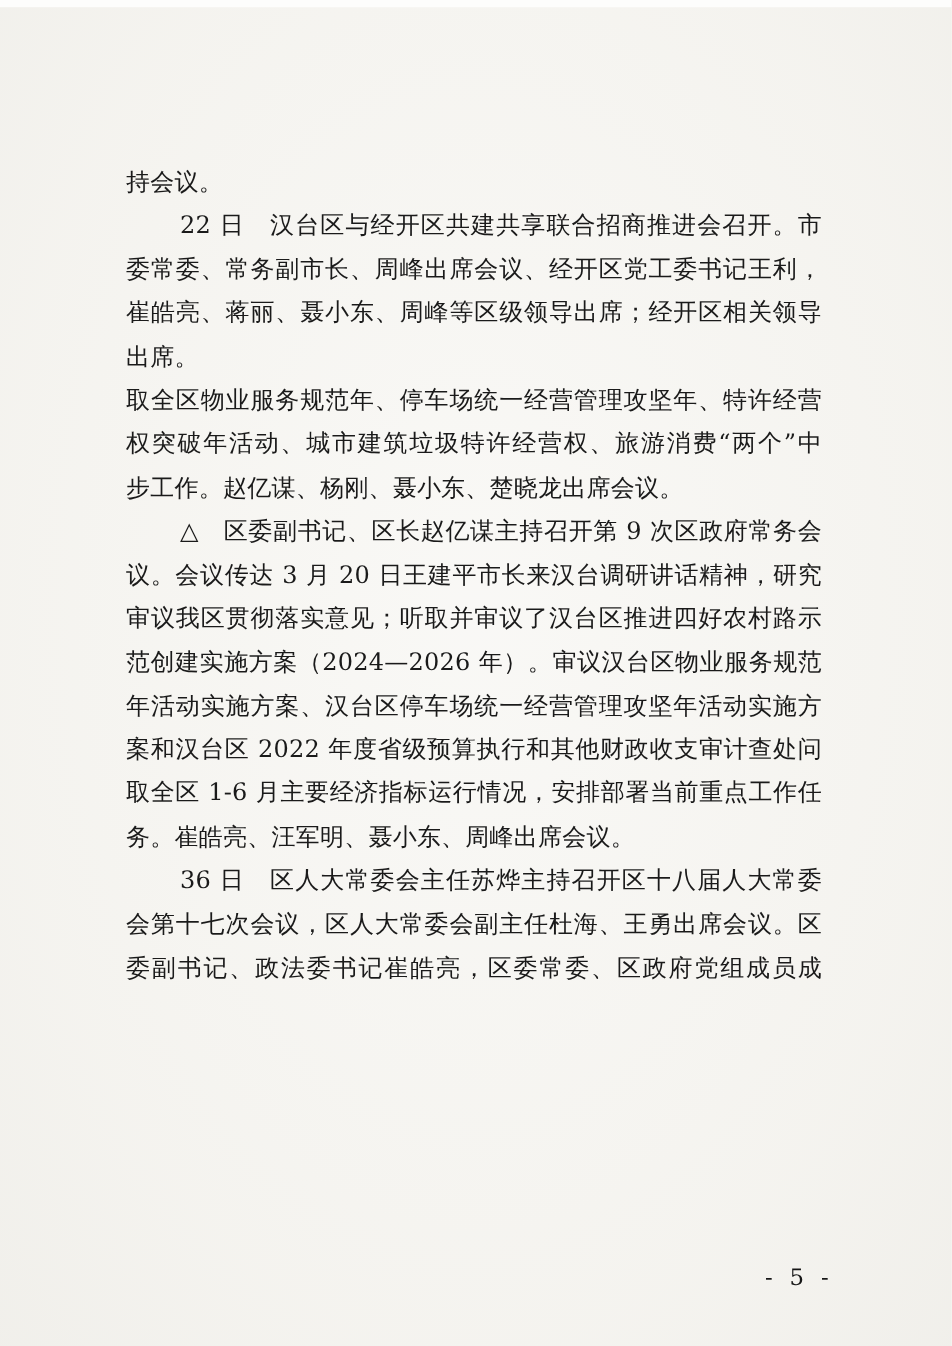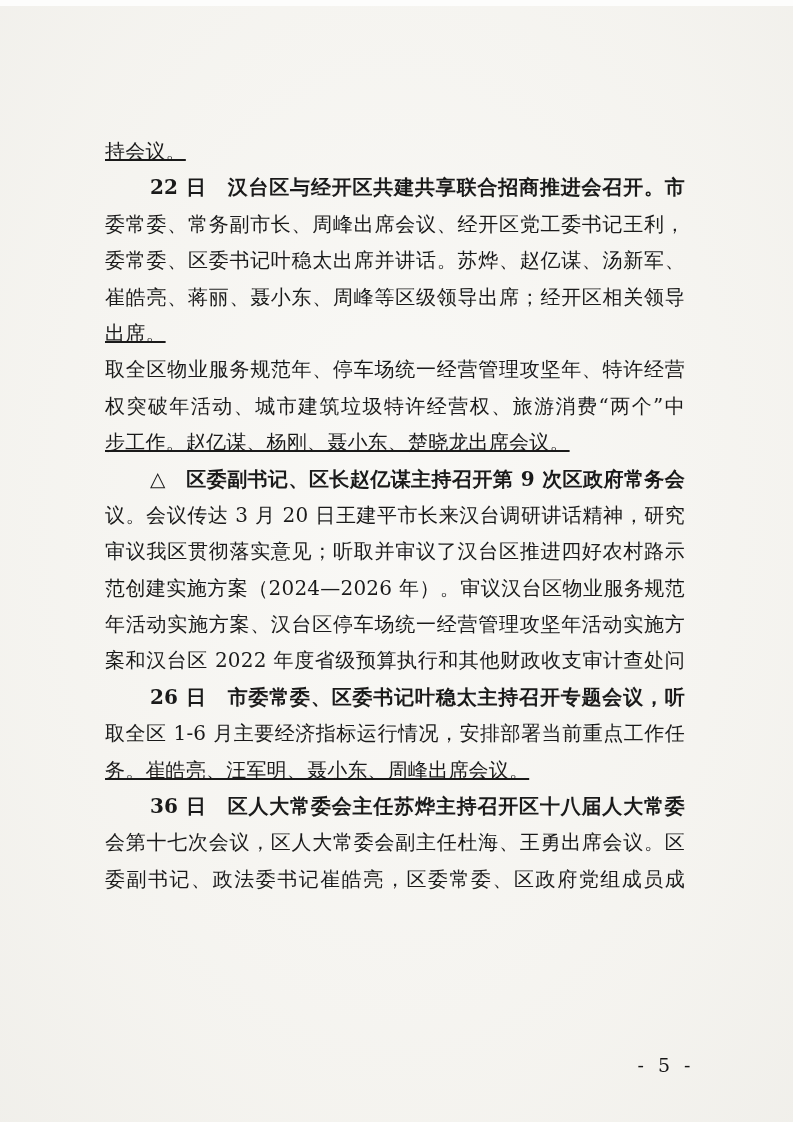--- a/index.html
+++ b/index.html
@@ -42,26 +42,24 @@
     line-height: 36.4px;
     font-size: 20px;
     letter-spacing: 0.2px;
     white-space: normal;
     text-align: justify;
     text-align-last: justify;
     overflow: hidden;
   }
   .line.indent {
     padding-left: 45px;
-    font-weight: bold;
   }
   .line.end {
     text-align: left;
     text-align-last: left;
-    text-decoration: underline;
   }
   .page-number {
     position: absolute;
     top: 1051px;
     left: 628px;
     width: 76px;
     height: 28px;
     line-height: 28px;
     font-size: 19px;
     letter-spacing: 4px;
@@ -72,33 +70,31 @@
 </head>
 <body>
 
 <div class="paper"></div>
 <div class="scan-edge-top"></div>
 
 <div class="text-block">
     <div class="line end">持会议。</div>
     <div class="line indent">22 日　汉台区与经开区共建共享联合招商推进会召开。市</div>
     <div class="line">委常委、常务副市长、周峰出席会议、经开区党工委书记王利，市</div>
-    <div class="line">委常委、区委书记叶稳太出席并讲话。苏烨、赵亿谋、汤新军、</div>
     <div class="line">崔皓亮、蒋丽、聂小东、周峰等区级领导出席；经开区相关领导</div>
     <div class="line end">出席。</div>
     <div class="line">取全区物业服务规范年、停车场统一经营管理攻坚年、特许经营</div>
     <div class="line">权突破年活动、城市建筑垃圾特许经营权、旅游消费“两个”中</div>
     <div class="line end">步工作。赵亿谋、杨刚、聂小东、楚晓龙出席会议。</div>
     <div class="line indent">△　区委副书记、区长赵亿谋主持召开第 9 次区政府常务会</div>
     <div class="line">议。会议传达 3 月 20 日王建平市长来汉台调研讲话精神，研究</div>
     <div class="line">审议我区贯彻落实意见；听取并审议了汉台区推进四好农村路示</div>
     <div class="line">范创建实施方案（2024—2026 年）。审议汉台区物业服务规范</div>
     <div class="line">年活动实施方案、汉台区停车场统一经营管理攻坚年活动实施方</div>
     <div class="line">案和汉台区 2022 年度省级预算执行和其他财政收支审计查处问</div>
-    <div class="line indent">26 日　市委常委、区委书记叶稳太主持召开专题会议，听</div>
     <div class="line">取全区 1-6 月主要经济指标运行情况，安排部署当前重点工作任</div>
     <div class="line end">务。崔皓亮、汪军明、聂小东、周峰出席会议。</div>
     <div class="line indent">36 日　区人大常委会主任苏烨主持召开区十八届人大常委</div>
     <div class="line">会第十七次会议，区人大常委会副主任杜海、王勇出席会议。区</div>
     <div class="line">委副书记、政法委书记崔皓亮，区委常委、区政府党组成员成平，</div>
   </div>
 
 <div class="page-number">- 5 -</div>
 
 </body></html>

